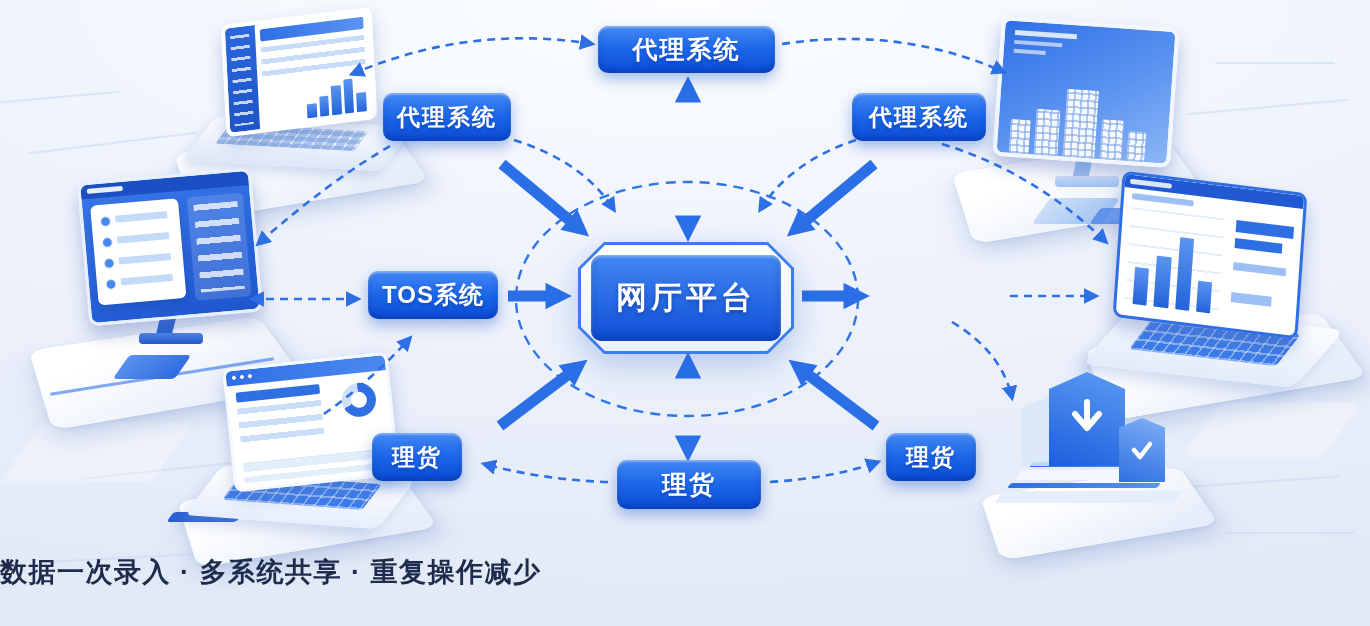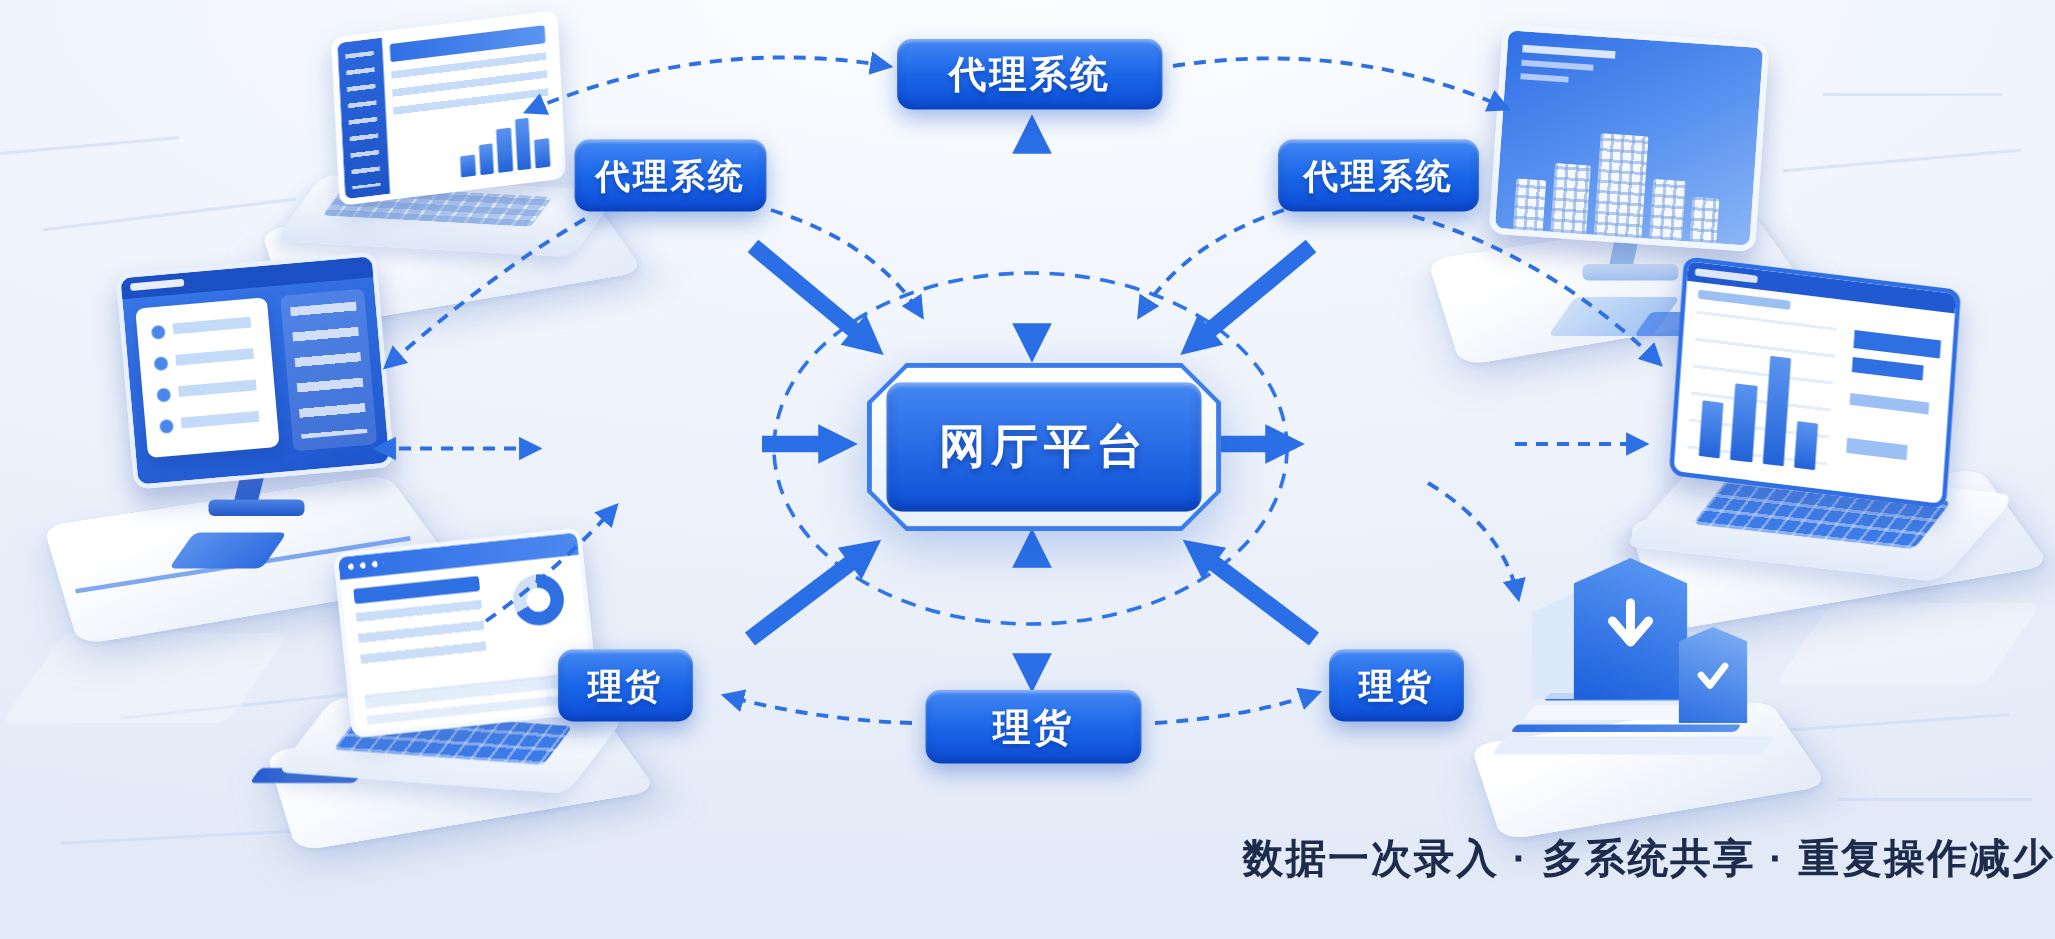--- a/index.html
+++ b/index.html
@@ -35,38 +35,38 @@
   .n-agent-top {left:598px;top:26px;width:177px;height:47px;font-size:25px;}
   .n-agent-left{left:383px;top:93px;width:128px;height:48px;font-size:23px;}
   .n-customs   {left:852px;top:93px;width:134px;height:48px;font-size:23px;}
   .n-tos       {left:368px;top:271px;width:130px;height:48px;font-size:24px;letter-spacing:1px;}
   .n-access    {left:880px;top:271px;width:123px;height:48px;font-size:24px;letter-spacing:4px;}
   .n-tally-l   {left:372px;top:433px;width:90px;height:48px;font-size:23px;}
   .n-tally-c   {left:617px;top:460px;width:144px;height:49px;font-size:25px;}
   .n-tally-r   {left:886px;top:433px;width:90px;height:48px;font-size:23px;}
 
   
-  .center-wrap{position:absolute;left:578px;top:242px;width:236px;height:112px;z-index:7;
+  .center-wrap{position:absolute;left:578px;top:242px;width:216px;height:112px;z-index:7;
     filter:drop-shadow(0 10px 16px rgba(30,90,200,.28));}
   .c1{position:absolute;inset:0;background:#3c7ded;
     clip-path:polygon(26px 0,calc(100% - 26px) 0,100% 26px,100% calc(100% - 26px),calc(100% - 26px) 100%,26px 100%,0 calc(100% - 26px),0 26px);}
   .c2{position:absolute;inset:3px;background:linear-gradient(180deg,#ffffff,#eaf1fd);
     clip-path:polygon(24px 0,calc(100% - 24px) 0,100% 24px,100% calc(100% - 24px),calc(100% - 24px) 100%,24px 100%,0 calc(100% - 24px),0 24px);}
   .c3{position:absolute;inset:13px;border-radius:10px;display:flex;align-items:center;justify-content:center;
     background:linear-gradient(180deg,#4387f3,#0d4fd6);
     color:#fff;font-size:31px;font-weight:800;letter-spacing:4px;
     text-shadow:0 2px 4px rgba(6,40,130,.5);
     box-shadow:inset 0 2px 3px rgba(255,255,255,.4),inset 0 -4px 8px rgba(3,30,110,.35);}
 
   
   .overlay{position:absolute;left:0;top:0;z-index:5;}
 
   
-  .caption{position:absolute;left:0;right:0;top:554px;text-align:right;z-index:8;
-    font-size:27px;font-weight:700;color:#1d2b4c;letter-spacing:1.5px;padding-left:38px;}
+  .caption{position:absolute;left:0;right:0;top:554px;text-align:left;z-index:8;
+    font-size:27px;font-weight:700;color:#1d2b4c;letter-spacing:1.5px;}
 
   
   .ill{position:absolute;z-index:4;}
   .bars{display:flex;align-items:flex-end;}
   .bars i{flex:1;background:linear-gradient(180deg,#5b94f0,#2263d8);border-radius:1px;}
 
   
   #ill-tl{left:195px;top:16px;width:210px;height:180px;}
   #ill-tl .plat{left:-12px;top:92px;width:232px;height:118px;}
   .tl-screen{position:absolute;left:28px;top:0;width:152px;height:112px;transform:rotate(-7deg) skewX(-4deg);
@@ -367,20 +367,21 @@
     <path d="M252 299 L358 299" stroke="#2d6fe4" stroke-width="2.6" fill="none" stroke-dasharray="8 6" marker-start="url(#mDash)" marker-end="url(#mDash)"></path>
     <path d="M390 146 Q328 182 258 244" stroke="#2d6fe4" stroke-width="2.6" fill="none" stroke-dasharray="8 6" marker-end="url(#mDash)"></path>
     <path d="M324 414 Q372 380 410 338" stroke="#2d6fe4" stroke-width="2.6" fill="none" stroke-dasharray="8 6" marker-end="url(#mDash)"></path>
     <path d="M608 482 Q544 480 484 464" stroke="#2d6fe4" stroke-width="2.6" fill="none" stroke-dasharray="8 6" marker-end="url(#mDash)"></path>
     <path d="M770 482 Q832 478 878 462" stroke="#2d6fe4" stroke-width="2.6" fill="none" stroke-dasharray="8 6" marker-end="url(#mDash)"></path>
   </svg>
 
   <div class="node n-agent-top">代理系统</div>
   <div class="node n-agent-left">代理系统</div>
   <div class="node n-customs">代理系统</div>
+  <div class="node n-tos">TOS系统</div>
   <div class="node n-tally-l">理货</div>
   <div class="node n-tally-c">理货</div>
   <div class="node n-tally-r">理货</div>
 
   <div class="center-wrap">
     <div class="c1"></div>
     <div class="c2"></div>
     <div class="c3">网厅平台</div>
   </div>
 

